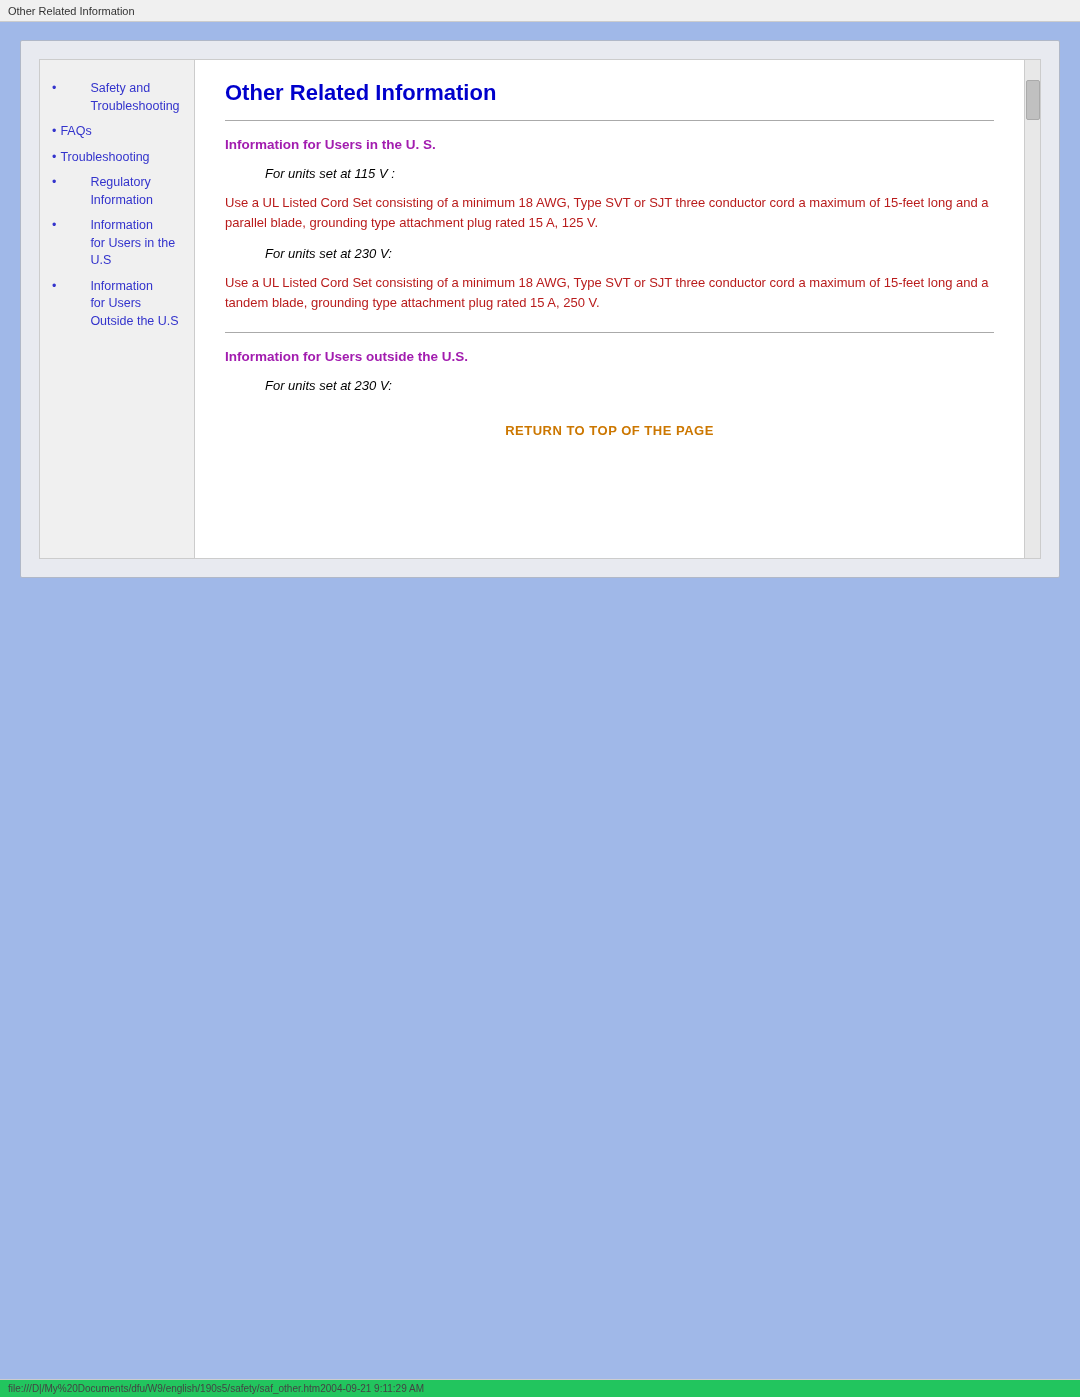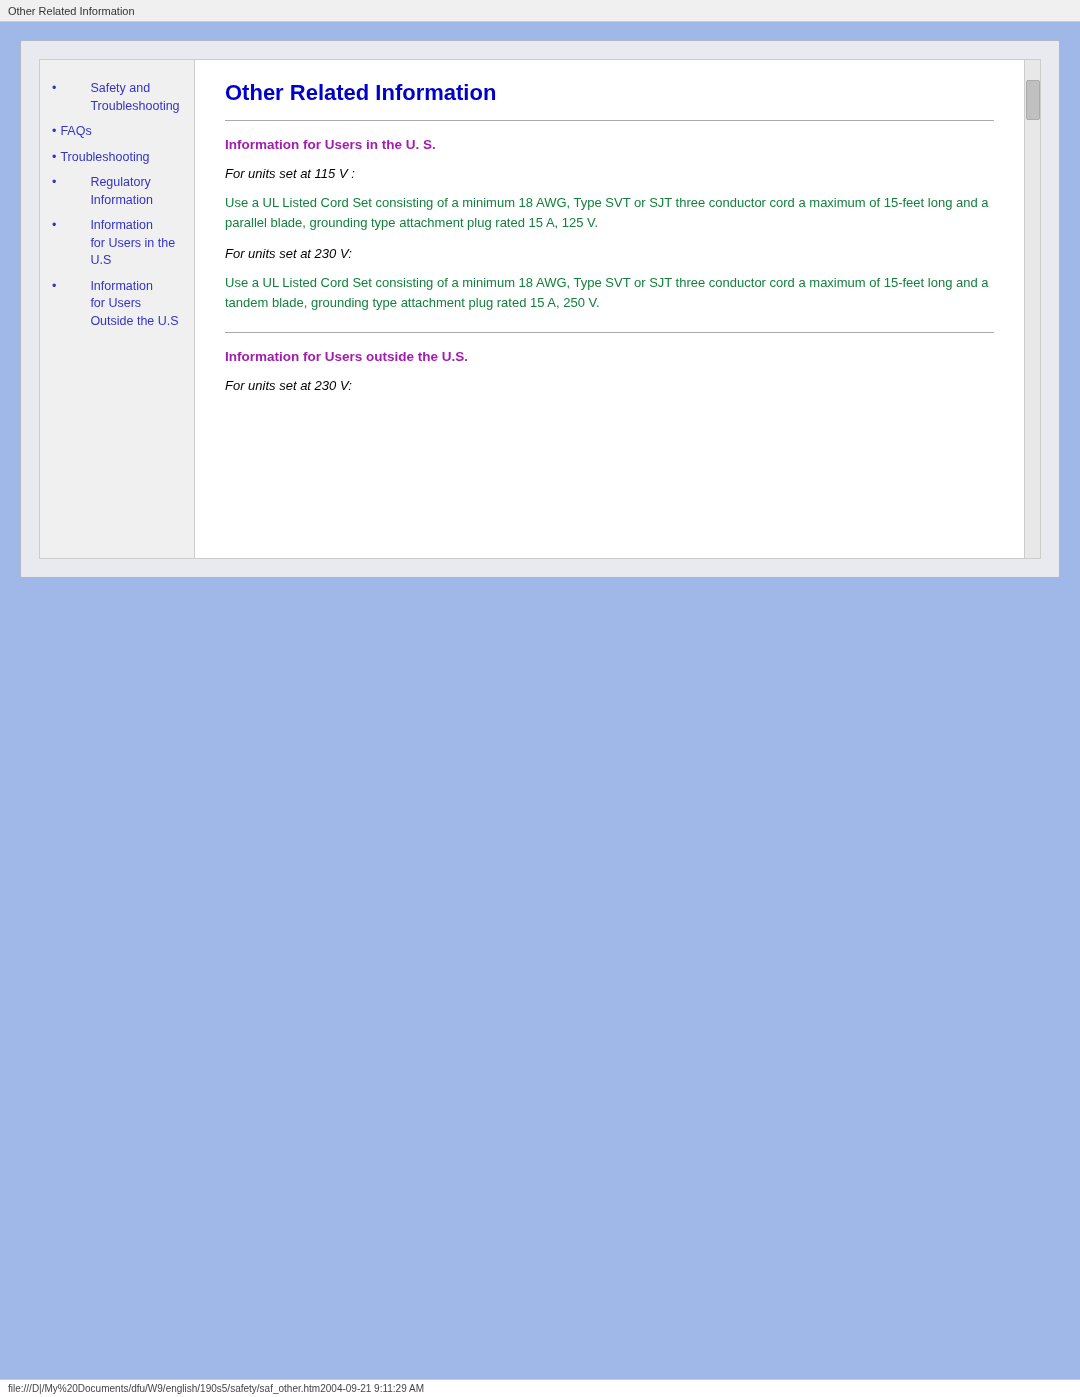--- a/index.html
+++ b/index.html
@@ -96,27 +96,28 @@
       color: #a21caf;
       font-size: 13.5px;
       font-weight: bold;
       margin-bottom: 14px;
     }
 
     .italic-text {
       font-style: italic;
       margin-bottom: 12px;
       font-size: 13px;
+      margin-left: 40px;
     }
 
     .body-text {
       font-size: 13px;
       line-height: 1.5;
       margin-bottom: 14px;
-      color: #15803d;
+      color: #b91c1c;
     }
 
     .section-gap {
       margin-bottom: 20px;
     }
 
     .return-link {
       display: block;
       text-align: center;
       color: #cc7700;
@@ -143,21 +144,21 @@
       border: 1px solid #aaaaaa;
       margin-top: 20px;
       border-radius: 2px;
     }
 
     .bottom-bar {
       position: fixed;
       bottom: 0;
       left: 0;
       width: 1080px;
-      background-color: #ffffff;
+      background-color: #22c55e;
       border-top: 1px solid #ccc;
       padding: 2px 8px;
       font-size: 10px;
       color: #444;
       height: 18px;
       display: flex;
       align-items: center;
     }
   </style>
 </head>
@@ -234,20 +235,21 @@
 
       <p class="body-text section-gap">Use a UL Listed Cord Set consisting of a minimum 18 AWG, Type SVT or SJT three conductor cord a maximum of 15-feet long and a tandem blade, grounding type attachment plug rated 15 A, 250 V.</p>
 
       <hr class="section-divider">
 
       <h2 class="section-heading">Information for Users outside the U.S.</h2>
 
       <p class="italic-text">For units set at 230 V:</p>
 
 
+      <a class="return-link" href="#">RETURN TO TOP OF THE PAGE</a>
 
     </div>
 
     <div class="scrollbar-area">
       <div class="scrollbar-thumb"></div>
     </div>
 
   </div>
 </div>
 

